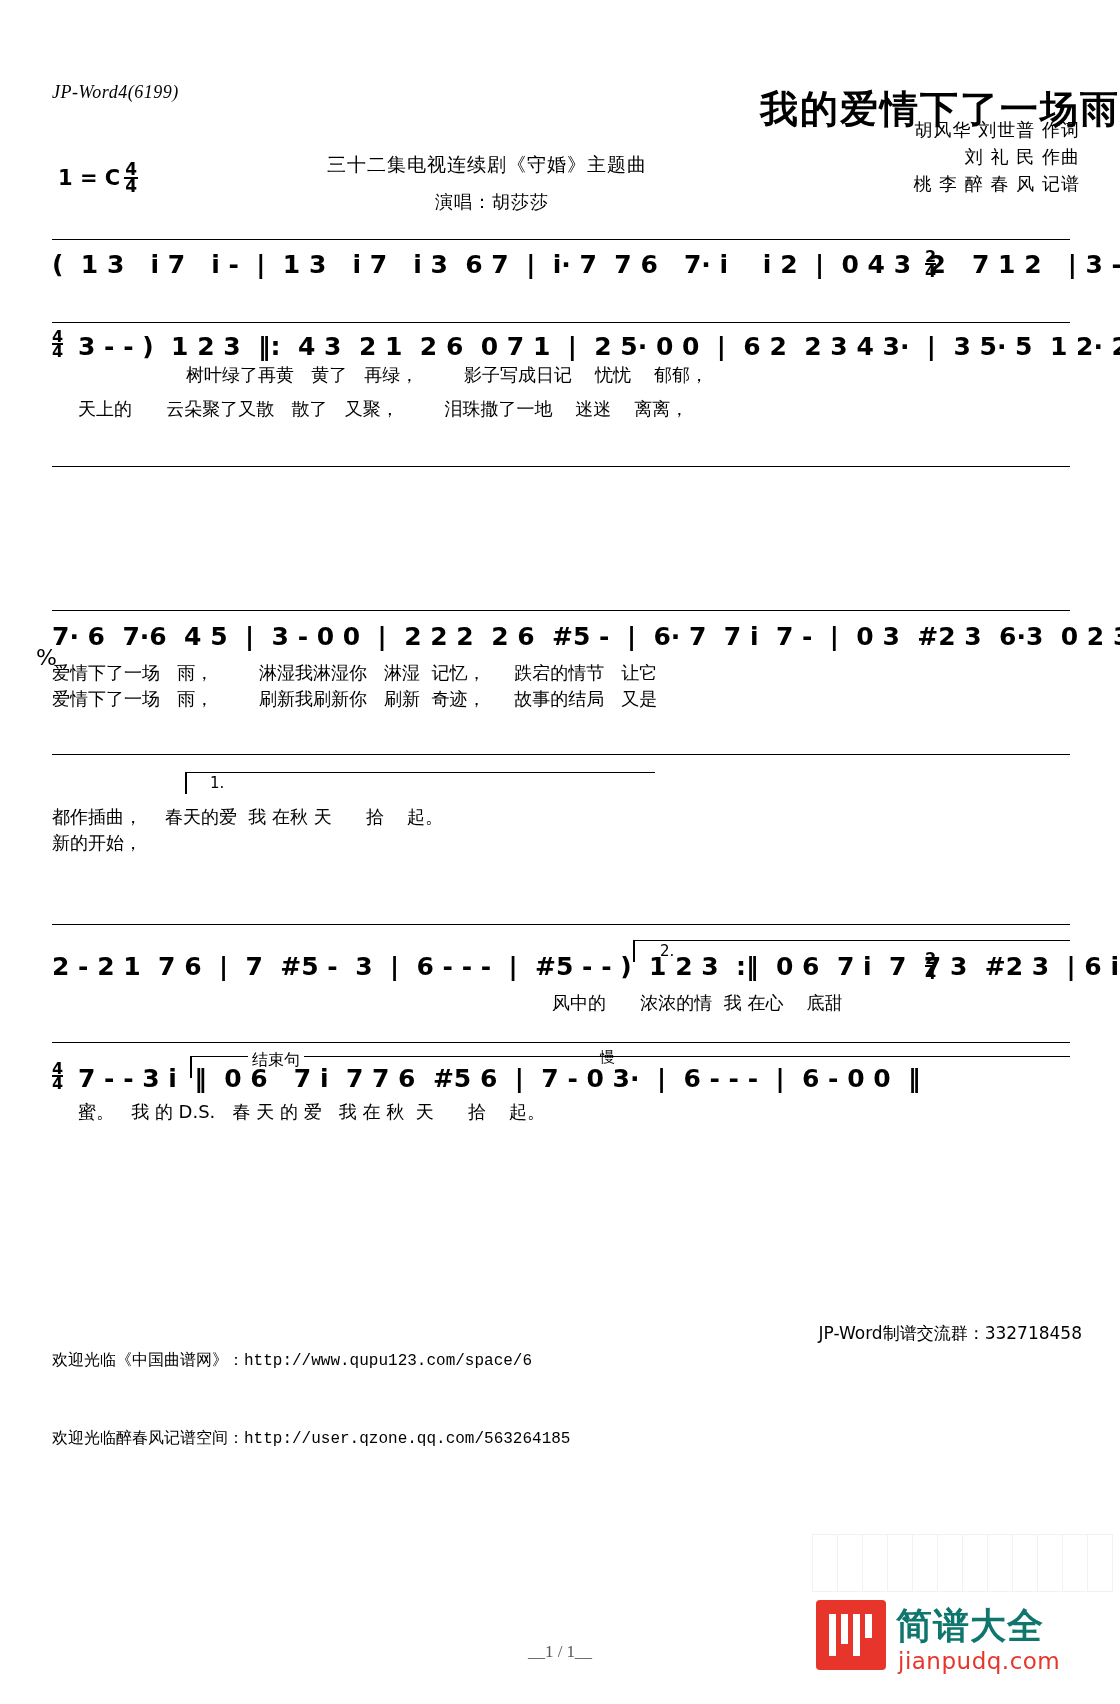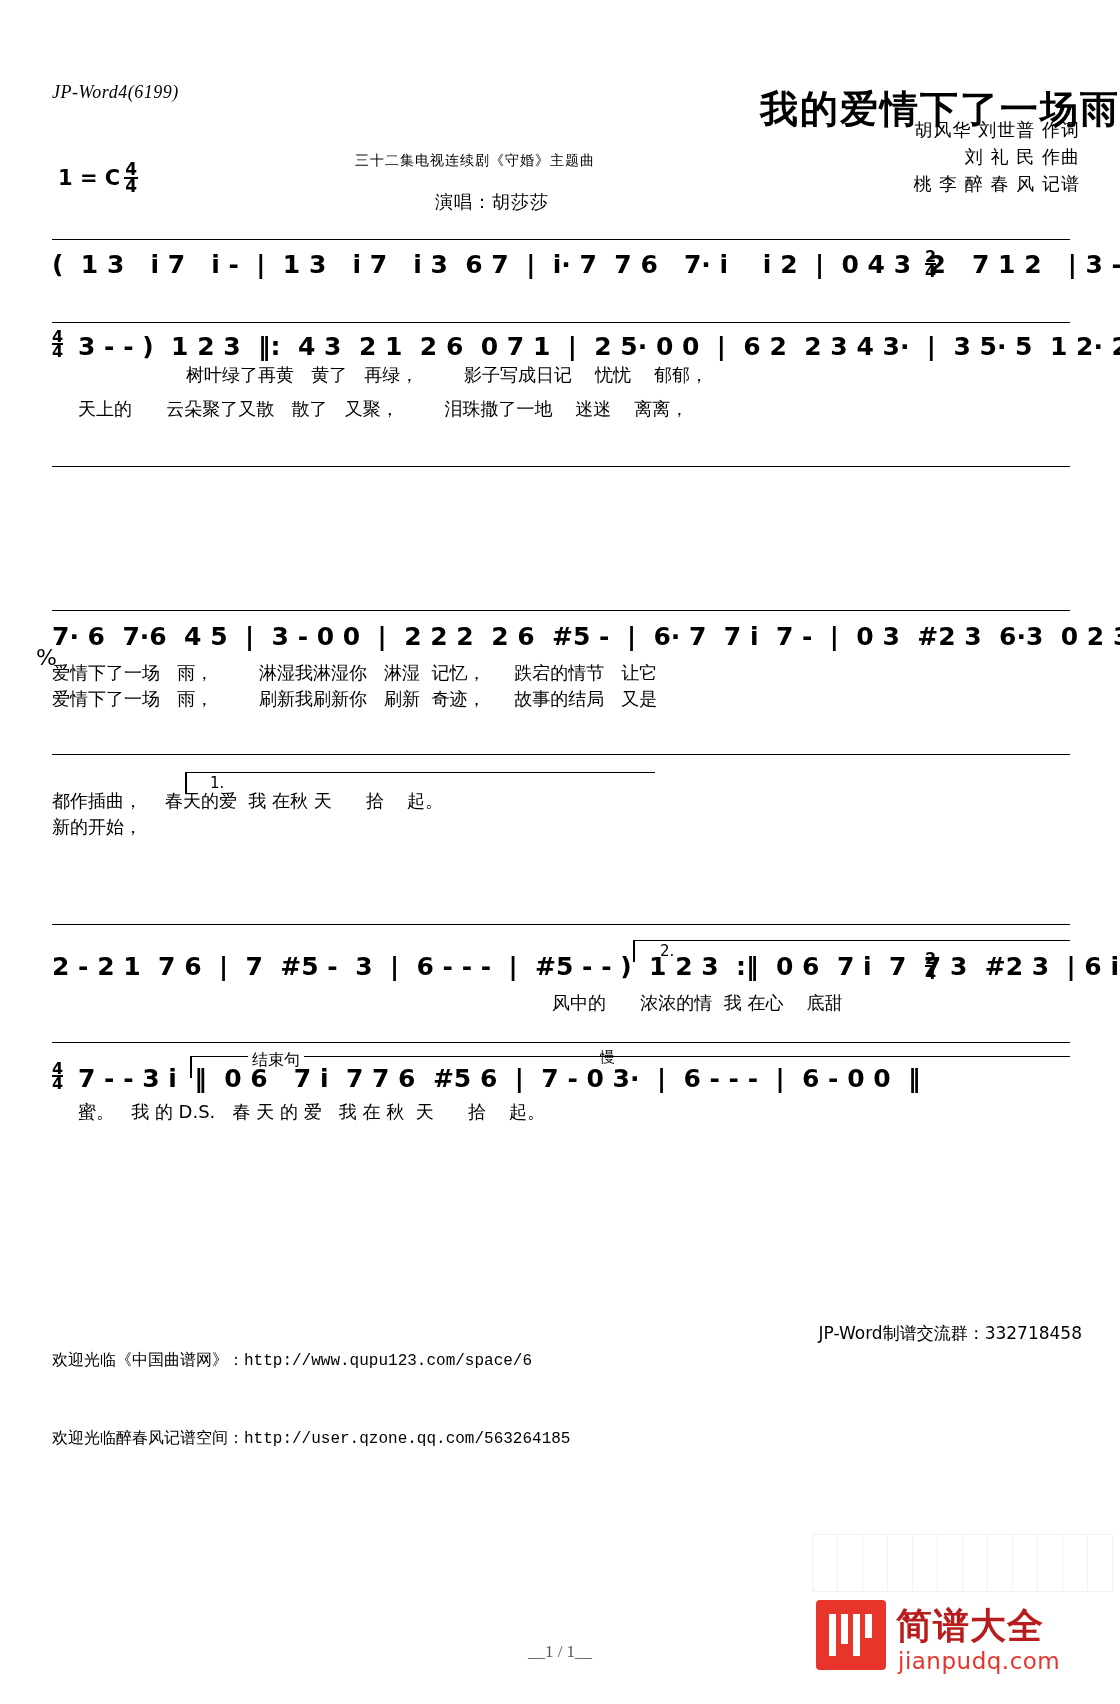--- a/index.html
+++ b/index.html
@@ -42,22 +42,23 @@
     font-size: 38px;
     letter-spacing: 2px;
   }
   .subtitle {
     position: absolute;
     left: 0;
     top: 152px;
     width: 950px;
     text-align: center;
     font-family: "DejaVu Sans", sans-serif;
-    font-size: 14px;
+    font-size: 19px;
     letter-spacing: 1px;
+    padding-left: 12px;
   }
   .singer {
     position: absolute;
     left: 0;
     top: 190px;
     width: 984px;
     text-align: center;
     font-family: "DejaVu Sans", sans-serif;
     font-size: 18px;
     letter-spacing: 1px;
@@ -174,21 +175,21 @@
   .logo-bars i:nth-child(1) { left: 13px; height: 42px; }
   .logo-bars i:nth-child(2) { left: 25px; height: 30px; }
   .logo-bars i:nth-child(3) { left: 37px; height: 42px; }
   .logo-bars i:nth-child(4) { left: 49px; height: 24px; }
   .logo-text {
     position: absolute;
     left: 80px; top: 2px;
     font-family: "DejaVu Sans", sans-serif;
     font-weight: bold;
     font-size: 36px;
-    color: #b91c1c;
+    color: #0f766e;
     letter-spacing: 1px;
   }
   .logo-url {
     position: absolute;
     left: 82px; top: 48px;
     font-family: "DejaVu Sans", sans-serif;
     font-size: 23px;
     color: #e8352b;
     letter-spacing: 0.5px;
   }
@@ -273,21 +274,21 @@
   </div>
 
 
   <div class="row" style="top:620px;">
     <div class="notes">7· 6  7·6  4 5  |  3 - 0 0  |  2 2 2  2 6  #5 -  |  6· 7  7 i  7 -  |  0 3  #2 3  6·3  0 2 3  |</div>
     <div class="lyric" style="margin-top:4px;">爱情下了一场   雨，        淋湿我淋湿你   淋湿  记忆，     跌宕的情节   让它</div>
     <div class="lyric lyric2">爱情下了一场   雨，        刷新我刷新你   刷新  奇迹，     故事的结局   又是</div>
   </div>
 
   <div class="row" style="top:782px;">
-    <div class="lyric" style="margin-top:4px;">都作插曲，    春天的爱  我 在秋 天      拾    起。</div>
+    <div class="lyric" style="margin-top:20px;">都作插曲，    春天的爱  我 在秋 天      拾    起。</div>
     <div class="lyric lyric2">新的开始，</div>
   </div>
 
   <div class="row" style="top:950px;">
     <div class="notes">2 - 2 1  7 6  |  7  #5 -  3  |  6 - - -  |  #5 - - )  1 2 3  :‖  0 6  7 i  7  7 3  #2 3  | 6 i  |</div>
     <div class="lyric" style="margin-top:4px; padding-left:500px;">风中的      浓浓的情  我 在心    底甜</div>
   </div>
   <div style="position:absolute; left:925px; top:952px; font-family:'DejaVu Sans',sans-serif; font-weight:bold; font-size:16px; line-height:13px; text-align:center;">
     <span style="display:block; border-bottom:2px solid #000;">2</span>
     <span style="display:block;">4</span>

